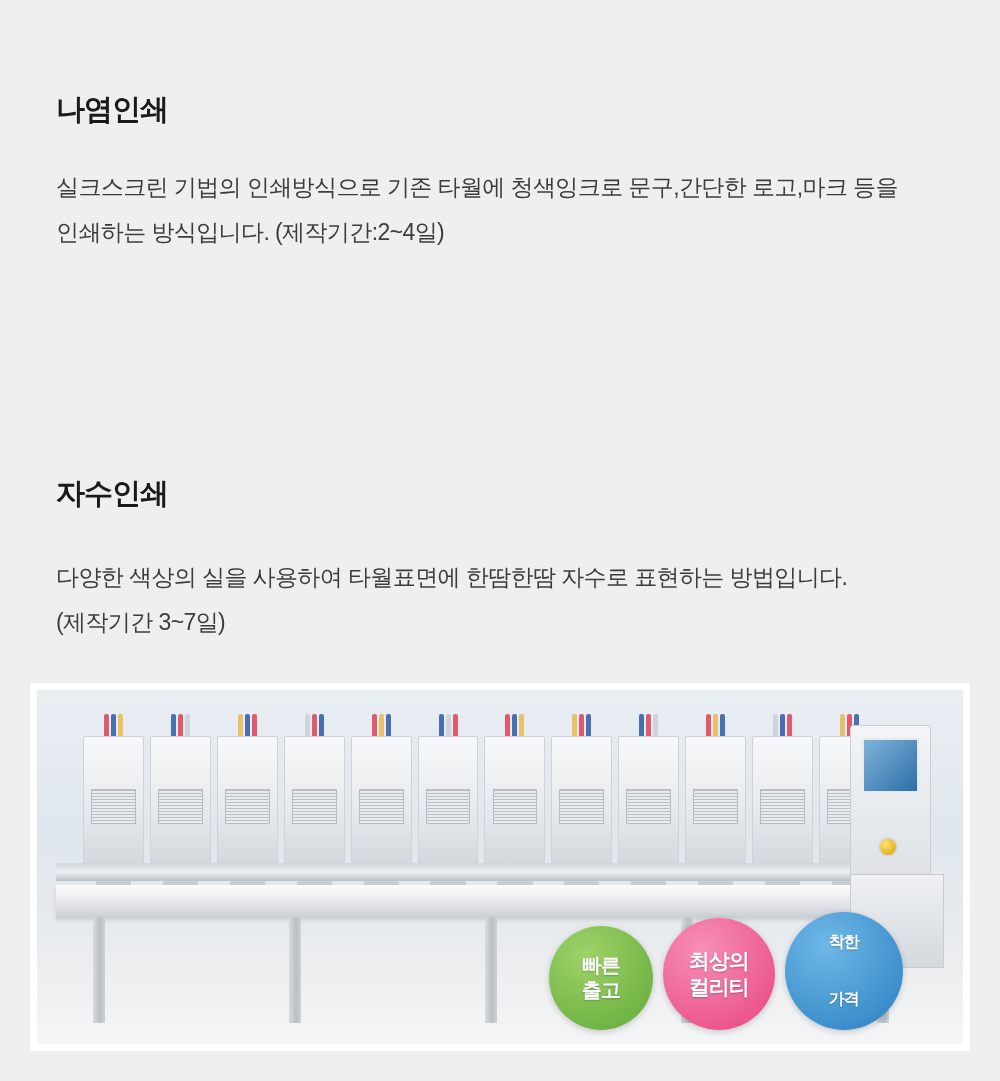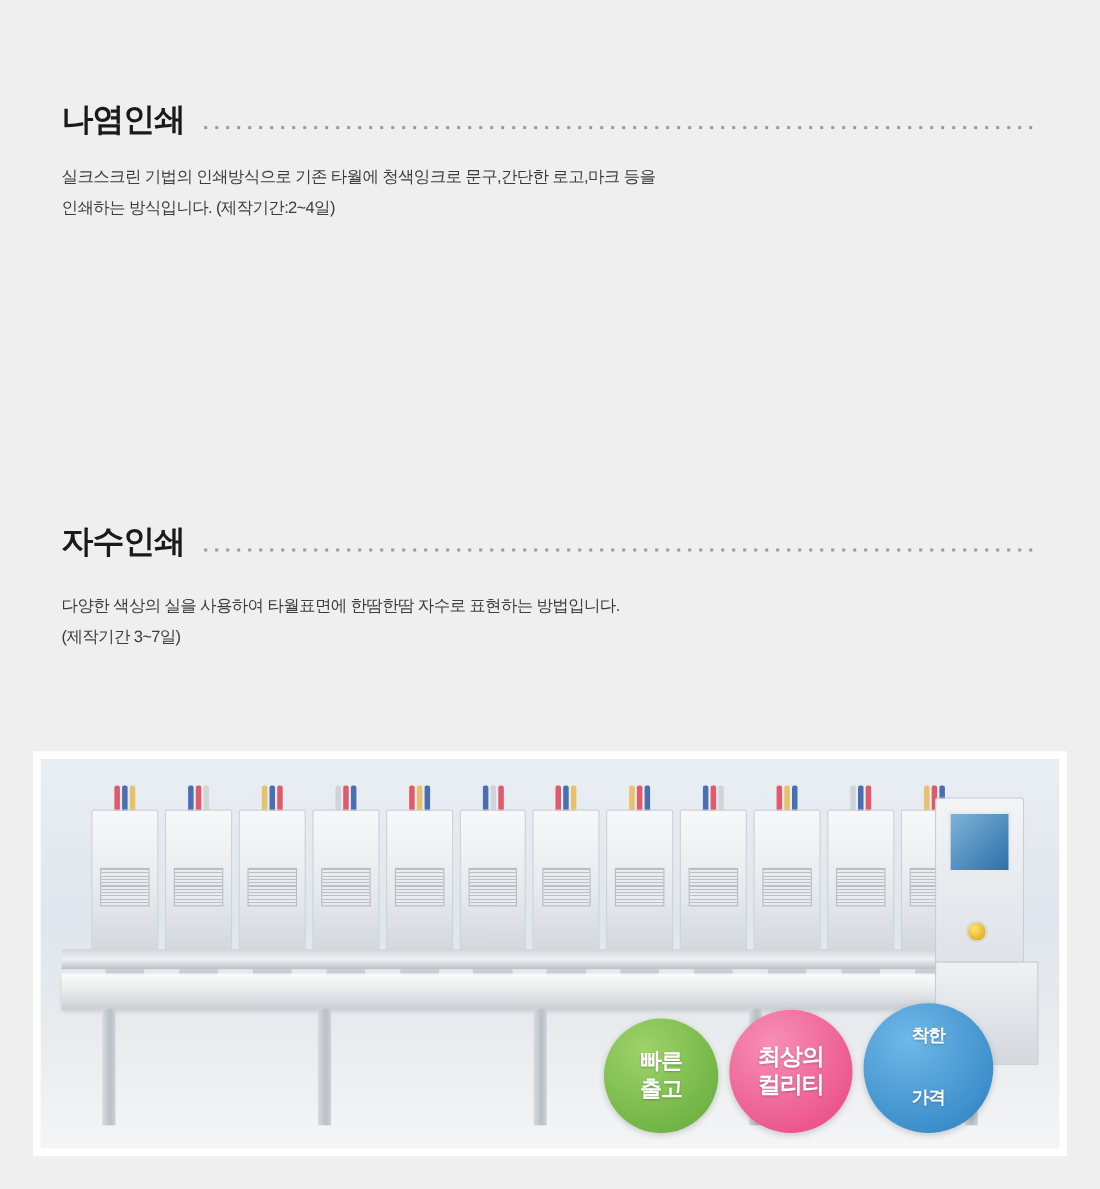--- a/index.html
+++ b/index.html
@@ -17,22 +17,23 @@
   .page {
     position: relative;
     width: 1000px;
     height: 1081px;
     box-sizing: border-box;
   }
 
   
   .section-head {
     display: flex;
-    align-items: flex-end;
+    align-items: flex-start;
     gap: 14px;
+    flex-direction: column;
   }
   .section-title {
     font-size: 29px;
     font-weight: bold;
     color: #1a1a1a;
     letter-spacing: -1px;
     line-height: 1;
     white-space: nowrap;
   }
   .dotline {
@@ -46,21 +47,21 @@
   }
 
   
   #section-napyeom {
     position: absolute;
     left: 56px;
     top: 95px;
     width: 888px;
   }
   .body-text {
-    font-size: 15px;
+    font-size: 23px;
     line-height: 1.95;
     color: #3c3c3c;
     letter-spacing: -0.6px;
     margin-top: 22px;
   }
 
   
   .notice-box {
     position: absolute;
     left: 88px;

